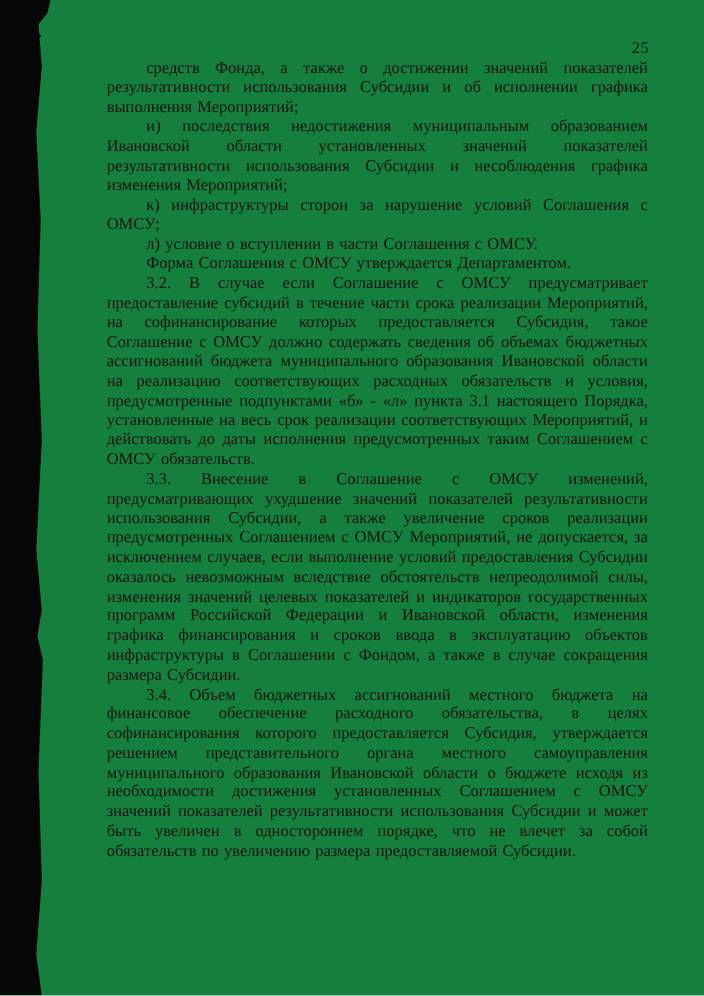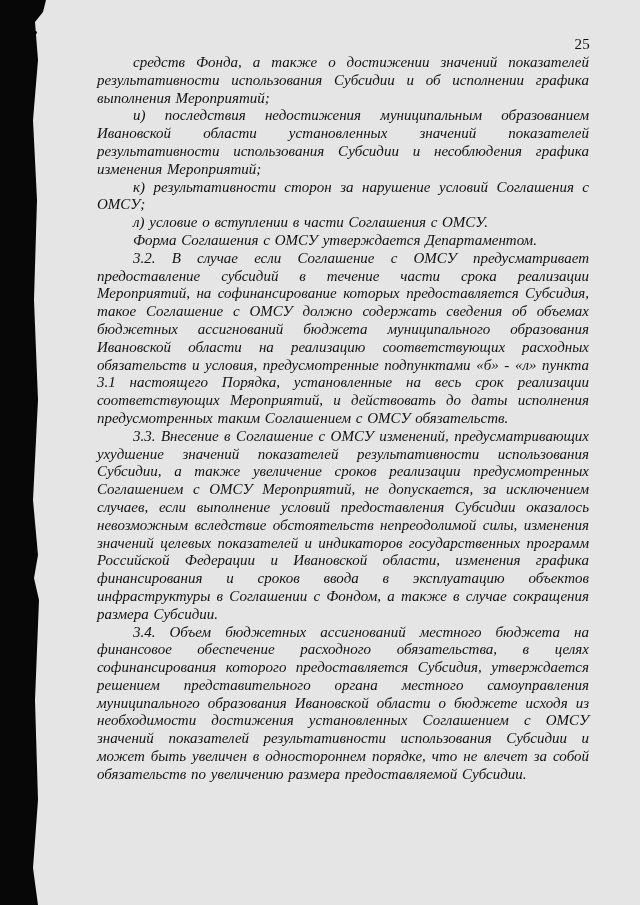--- a/index.html
+++ b/index.html
@@ -4,21 +4,21 @@
 <style>
   html, body {
     margin: 0;
     padding: 0;
     background: #ffffff;
   }
   .page {
     position: relative;
     width: 640px;
     height: 905px;
-    background: #e5e5e5;
+    background: #15803d;
     overflow: hidden;
     font-family: "Liberation Serif", serif;
     color: #111111;
   }
   
   .scan-border {
     position: absolute;
     left: 0;
     top: 0;
     width: 48px;
@@ -48,38 +48,37 @@
     letter-spacing: 0.3px;
   }
   .doc-text {
     position: absolute;
     left: 97px;
     top: 54px;
     width: 492px;
     font-size: 15px;
     line-height: 17.8px;
     text-align: justify;
-    font-style: italic;
   }
   .doc-text p.para {
     margin: 0;
     text-indent: 36px;
     word-spacing: 1px;
   }
 </style>
 </head>
 <body>
 
 <div class="page">
   <div class="scan-border"></div>
   <div class="scan-dot"></div>
   <div class="page-number">25</div>
   <div class="doc-text">
       <p class="para">средств Фонда, а также о достижении значений показателей результативности использования Субсидии и об исполнении графика выполнения Мероприятий;</p>
       <p class="para">и) последствия недостижения муниципальным образованием Ивановской области установленных значений показателей результативности использования Субсидии и несоблюдения графика изменения Мероприятий;</p>
-      <p class="para">к) результативности сторон за нарушение условий Соглашения с ОМСУ;</p>
+      <p class="para">к) инфраструктуры сторон за нарушение условий Соглашения с ОМСУ;</p>
       <p class="para">л) условие о вступлении в части Соглашения с ОМСУ.</p>
       <p class="para">Форма Соглашения с ОМСУ утверждается Департаментом.</p>
       <p class="para">3.2. В случае если Соглашение с ОМСУ предусматривает предоставление субсидий в течение части срока реализации Мероприятий, на софинансирование которых предоставляется Субсидия, такое Соглашение с ОМСУ должно содержать сведения об объемах бюджетных ассигнований бюджета муниципального образования Ивановской области на реализацию соответствующих расходных обязательств и условия, предусмотренные подпунктами «б» - «л» пункта 3.1 настоящего Порядка, установленные на весь срок реализации соответствующих Мероприятий, и действовать до даты исполнения предусмотренных таким Соглашением с ОМСУ обязательств.</p>
       <p class="para">3.3. Внесение в Соглашение с ОМСУ изменений, предусматривающих ухудшение значений показателей результативности использования Субсидии, а также увеличение сроков реализации предусмотренных Соглашением с ОМСУ Мероприятий, не допускается, за исключением случаев, если выполнение условий предоставления Субсидии оказалось невозможным вследствие обстоятельств непреодолимой силы, изменения значений целевых показателей и индикаторов государственных программ Российской Федерации и Ивановской области, изменения графика финансирования и сроков ввода в эксплуатацию объектов инфраструктуры в Соглашении с Фондом, а также в случае сокращения размера Субсидии.</p>
       <p class="para">3.4. Объем бюджетных ассигнований местного бюджета на финансовое обеспечение расходного обязательства, в целях софинансирования которого предоставляется Субсидия, утверждается решением представительного органа местного самоуправления муниципального образования Ивановской области о бюджете исходя из необходимости достижения установленных Соглашением с ОМСУ значений показателей результативности использования Субсидии и может быть увеличен в одностороннем порядке, что не влечет за собой обязательств по увеличению размера предоставляемой Субсидии.</p>
     </div>
 </div>
 
 </body></html>

